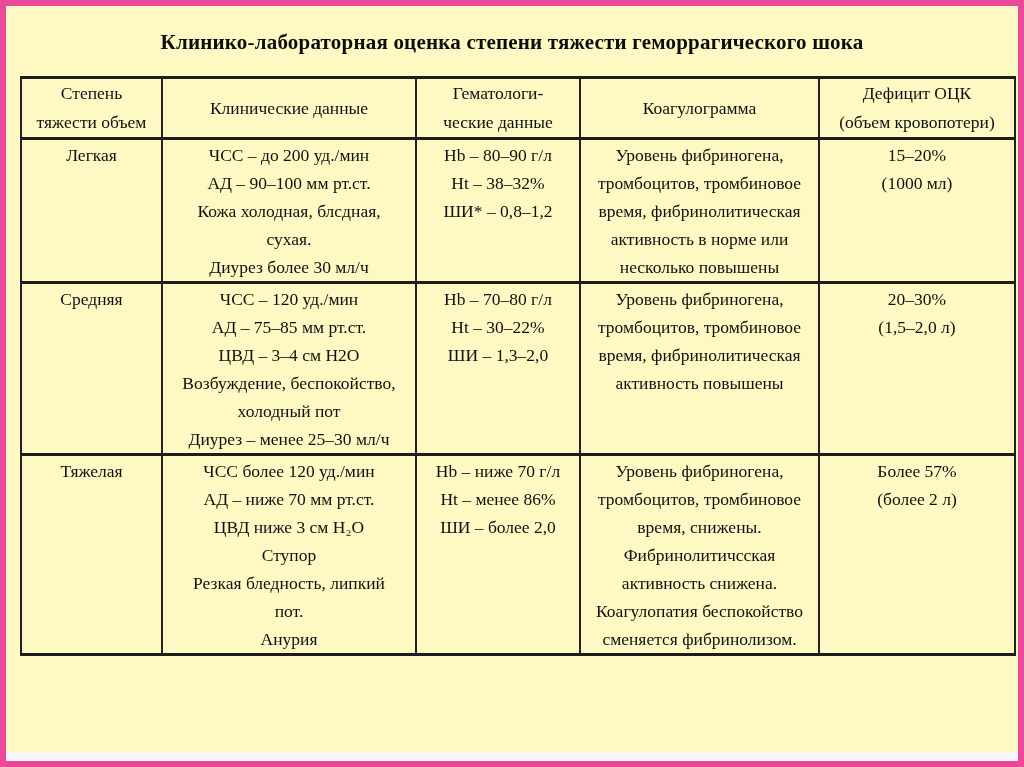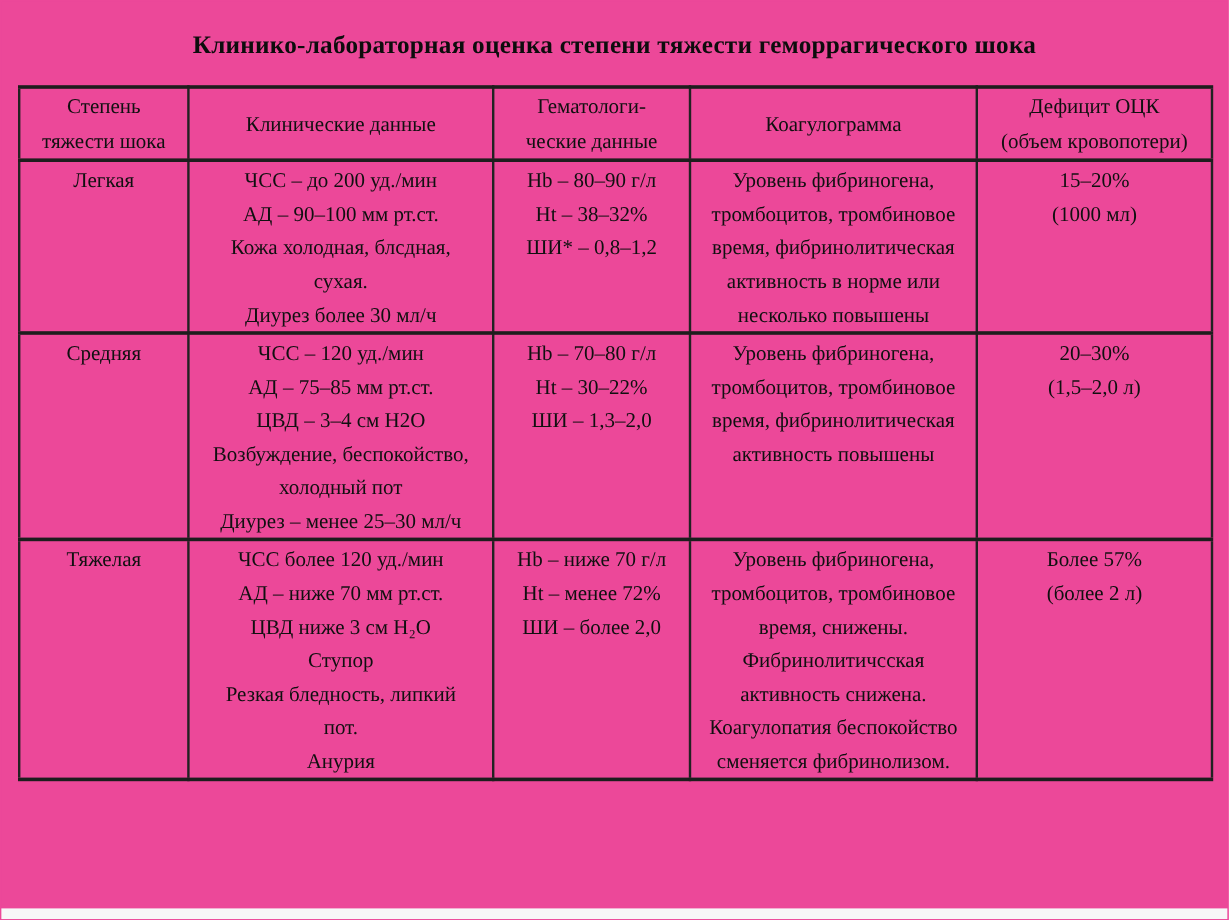--- a/index.html
+++ b/index.html
@@ -4,25 +4,25 @@
 <style>
   html, body {
     margin: 0;
     padding: 0;
     background: #ffffff;
   }
   .page {
     position: relative;
     width: 1024px;
     height: 767px;
-    background: #ec4899;
+    background: #fef9c3;
     font-family: "Liberation Serif", "DejaVu Serif", serif;
     color: #121212;
     box-sizing: border-box;
-    border: 1px solid #ec4899;
+    border: 6px solid #ec4899;
     overflow: hidden;
     text-decoration: underline;
   }
   .bottom-strip {
     position: absolute;
     left: 0;
     bottom: 0;
     width: 100%;
     height: 9px;
     background: #f7f7f8;
@@ -97,21 +97,21 @@
       <col style="width:254px">
       <col style="width:164px">
       <col style="width:239px">
       <col style="width:196px">
     </colgroup>
     <thead>
       <tr>
         <th>
             <div>
               <div class="ln">Степень</div>
-              <div class="ln">тяжести шока</div>
+              <div class="ln">тяжести объем</div>
             </div>
           </th>
         <th>
             <div>
               <div class="ln">Клинические данные</div>
             </div>
           </th>
         <th>
             <div>
               <div class="ln">Гематологи-</div>
@@ -215,21 +215,21 @@
               <div class="ln">ЦВД ниже 3 см Н₂О</div>
               <div class="ln">Ступор</div>
               <div class="ln">Резкая бледность, липкий</div>
               <div class="ln">пот.</div>
               <div class="ln">Анурия</div>
             </div>
           </td>
         <td>
             <div>
               <div class="ln">Hb – ниже 70 г/л</div>
-              <div class="ln">Ht – менее 72%</div>
+              <div class="ln">Ht – менее 86%</div>
               <div class="ln">ШИ – более 2,0</div>
             </div>
           </td>
         <td>
             <div>
               <div class="ln">Уровень фибриногена,</div>
               <div class="ln">тромбоцитов, тромбиновое</div>
               <div class="ln">время, снижены.</div>
               <div class="ln">Фибринолитичсская</div>
               <div class="ln">активность снижена.</div>

